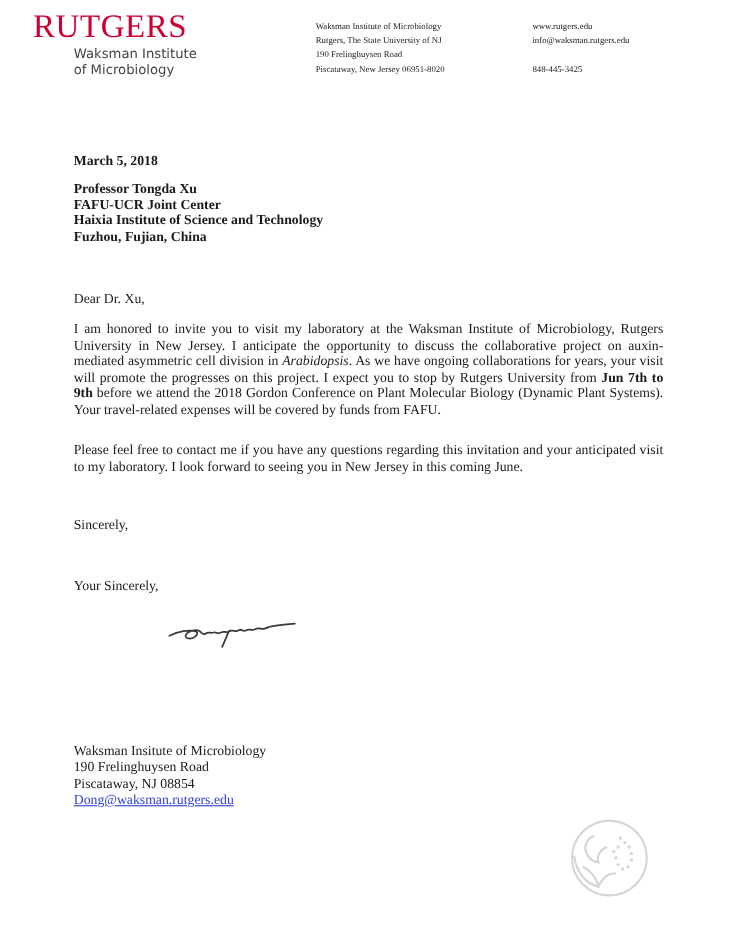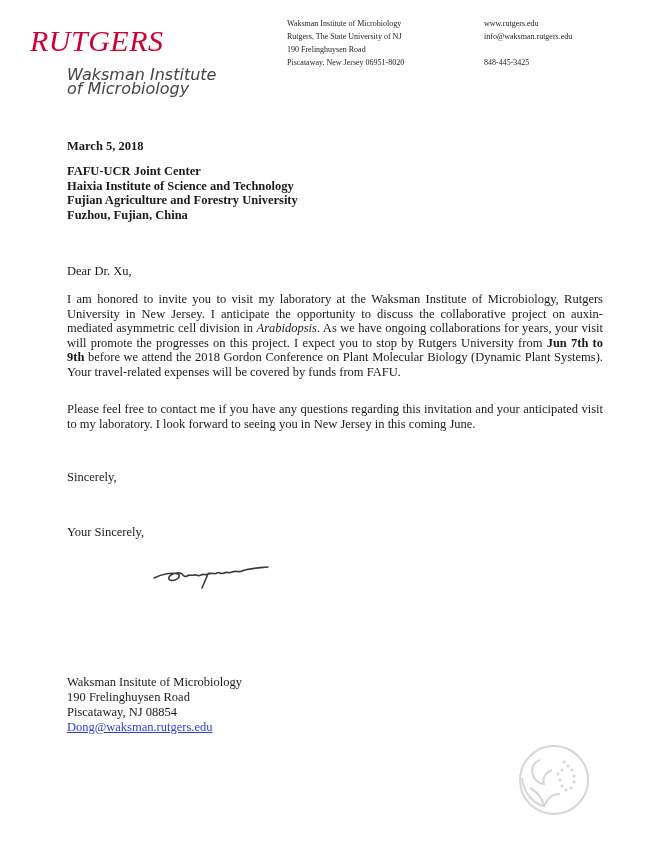--- a/index.html
+++ b/index.html
@@ -1,19 +1,19 @@
 <!DOCTYPE html>
 <html><head>
 <meta charset="utf-8">
 <style>
   html, body { margin: 0; padding: 0; background: #ffffff; }
   body { width: 664px; height: 851px; position: relative; overflow: hidden; font-family: "Liberation Serif", "DejaVu Serif", serif; color: #1a1a1a; }
-  .logo { position: absolute; left: 30px; top: 26px; font-style: italic; }
+  .logo { position: absolute; left: 30px; top: 10px; }
   .logo-word { font-family: "Liberation Serif", serif; color: #cc0033; font-size: 30px; letter-spacing: 0.5px; line-height: 30px; }
-  .logo-sub { font-family: "DejaVu Sans", sans-serif; font-size: 16px; color: #444; line-height: 14px; margin-left: 37px; margin-top: 12px; }
+  .logo-sub { font-family: "DejaVu Sans", sans-serif; font-size: 12px; color: #444; line-height: 14px; margin-left: 37px; margin-top: 2px; }
   .hdr { position: absolute; font-size: 8px; line-height: 13px; color: #222; }
   .hdr1 { left: 287px; top: 17px; }
   .hdr2 { left: 484px; top: 17px; }
   .hdr2 .gap { height: 13px; }
   .content { position: absolute; left: 67px; width: 536px; font-size: 12.5px; }
   .date { top: 139px; font-weight: bold; }
   .recipient { top: 164px; font-weight: bold; line-height: 14.5px; }
   .greeting { top: 264px; }
   .para { text-align: justify; line-height: 14.6px; }
   .p1 { top: 292px; }
@@ -46,23 +46,23 @@
 <div class="hdr hdr2">
   <div>www.rutgers.edu</div>
   <div>info@waksman.rutgers.edu</div>
   <div class="gap"></div>
   <div>848-445-3425</div>
 </div>
 
 <div class="content date">March 5, 2018</div>
 
 <div class="content recipient">
+  <div>Professor Tongda Xu</div>
   <div>FAFU-UCR Joint Center</div>
   <div>Haixia Institute of Science and Technology</div>
-  <div>Fujian Agriculture and Forestry University</div>
   <div>Fuzhou, Fujian, China</div>
 </div>
 
 <div class="content greeting">Dear Dr. Xu,</div>
 
 <div class="content para p1"><span>I am honored to invite you to visit my laboratory at the Waksman Institute of Microbiology, Rutgers University in New Jersey. I anticipate the opportunity to discuss the collaborative project on auxin-mediated asymmetric cell division in </span><i>Arabidopsis</i><span>. As we have ongoing collaborations for years, your visit will promote the progresses on this project. I expect you to stop by Rutgers University from </span><b>Jun 7th to 9th</b><span> before we attend the 2018 Gordon Conference on Plant Molecular Biology (Dynamic Plant Systems). Your travel-related expenses will be covered by funds from FAFU.</span></div>
 
 <div class="content para p2">Please feel free to contact me if you have any questions regarding this invitation and your anticipated visit to my laboratory. I look forward to seeing you in New Jersey in this coming June.</div>
 
 <div class="content closing1">Sincerely,</div>

